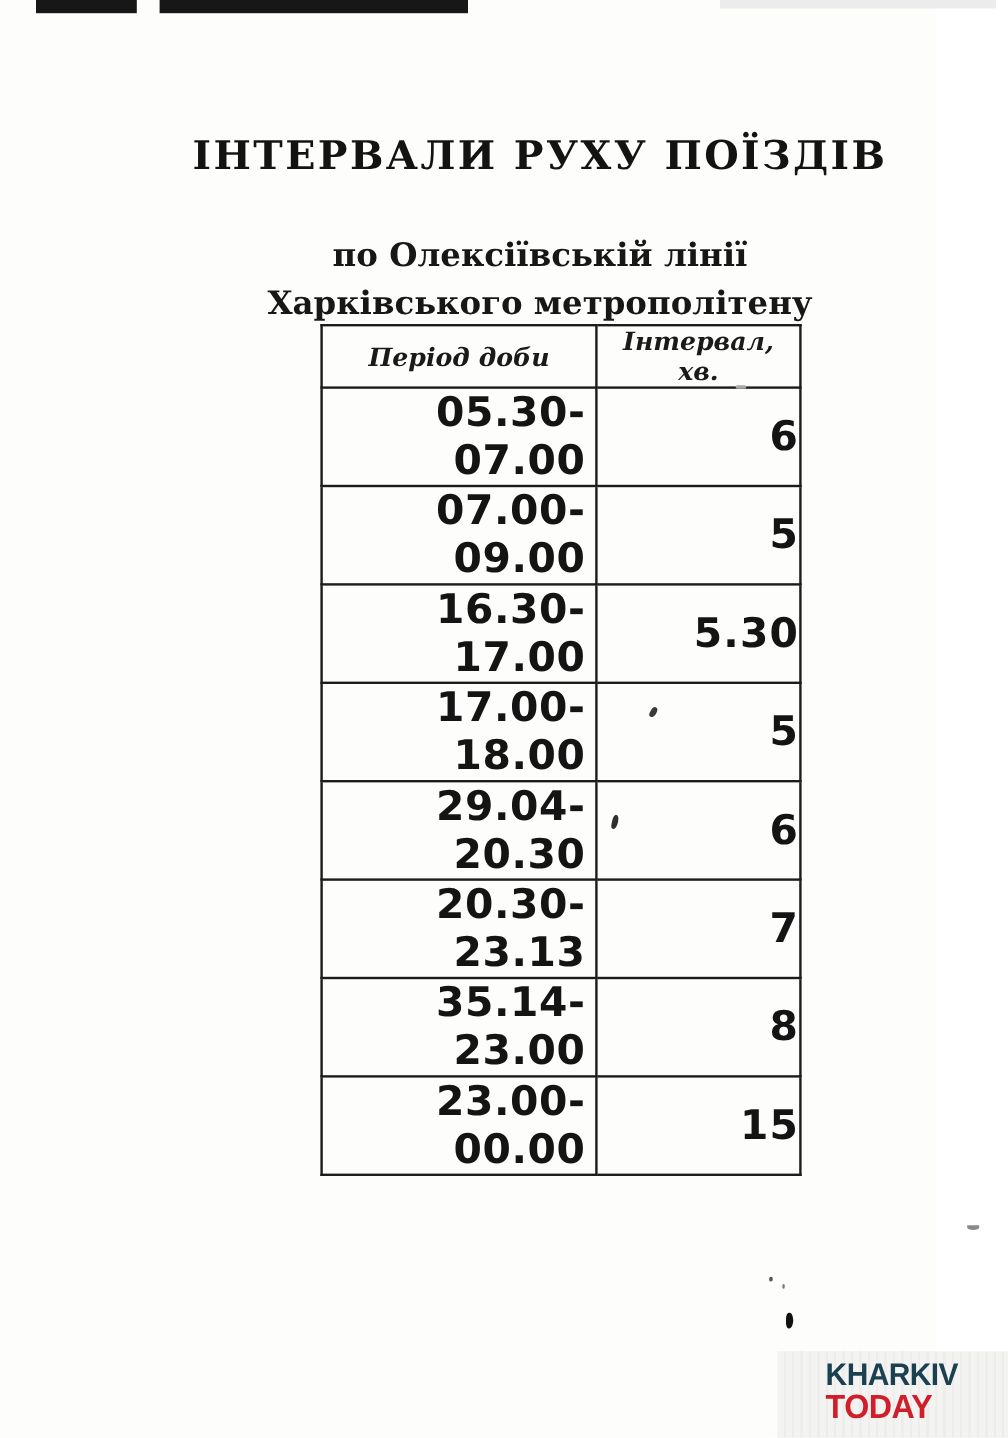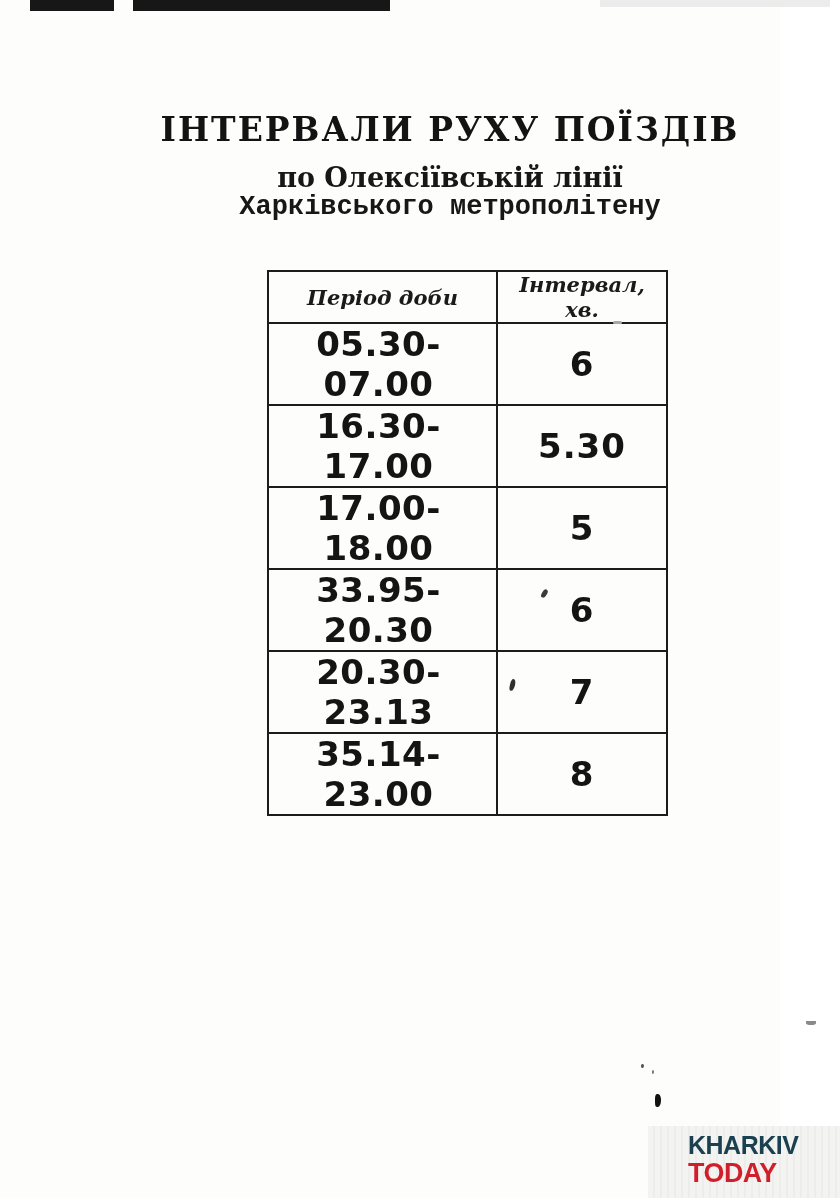--- a/index.html
+++ b/index.html
@@ -33,23 +33,24 @@
     letter-spacing: 2px;
     color: #131313;
   }
   .subtitle {
     position: absolute; left: 70px; width: 760px;
     text-align: center;
     font-family: "DejaVu Serif", serif;
     font-weight: bold;
     font-size: 27px;
     color: #171717;
+    margin-top: 36px;
   }
   .subtitle.line1 { top: 162px; }
-  .subtitle.line2 { top: 192px; font-family: Liberation Mono, monospace; }
+  .subtitle.line2 { top: 202px; }
 
   
   table.schedule {
     position: absolute; left: 267px; top: 270px;
     border-collapse: collapse;
     background: #fdfdfc;
   }
   table.schedule, table.schedule th, table.schedule td {
     border: 2px solid #1c1c1c;
   }
@@ -63,21 +64,21 @@
     padding: 0 4px;
     color: #1a1a1a;
   }
   table.schedule th.col-period  { width: 219px; margin-left: 44px; }
   table.schedule th.col-interval{ width: 160px; }
   table.schedule td {
     font-family: "DejaVu Sans", sans-serif;
     font-weight: bold;
     font-size: 34px;
     height: 65px;
-    text-align: center;
+    text-align: right;
     color: #141414;
     padding: 0;
   }
   table.schedule td.period-cell { letter-spacing: 0.5px; padding-right: 8px; }
   table.schedule td.interval-cell { letter-spacing: 1px; }
 
   
   .speck { position: absolute; background: #2a2a2a; border-radius: 50% 50% 60% 40%; }
   .speck.s-dash    { left: 613px; top: 321px; width: 9px;  height: 3px;  background: #a9a9a9; border-radius: 2px; }
   .speck.s-comma1  { left: 542px; top: 589px; width: 5px;  height: 9px;  transform: rotate(28deg); background: #3a3a3a; }
@@ -126,38 +127,46 @@
         <th class="col-period">Період доби</th>
         <th class="col-interval">Інтервал, хв.</th>
       </tr>
     </thead>
     <tbody id="schedule-body">
         <tr>
           <td class="period-cell">05.30-07.00</td>
           <td class="interval-cell">6</td>
         </tr>
         <tr>
+          <td class="period-cell">07.00-09.00</td>
+          <td class="interval-cell">5</td>
+        </tr>
+        <tr>
           <td class="period-cell">16.30-17.00</td>
           <td class="interval-cell">5.30</td>
         </tr>
         <tr>
           <td class="period-cell">17.00-18.00</td>
           <td class="interval-cell">5</td>
         </tr>
         <tr>
-          <td class="period-cell">33.95-20.30</td>
+          <td class="period-cell">29.04-20.30</td>
           <td class="interval-cell">6</td>
         </tr>
         <tr>
           <td class="period-cell">20.30-23.13</td>
           <td class="interval-cell">7</td>
         </tr>
         <tr>
           <td class="period-cell">35.14-23.00</td>
           <td class="interval-cell">8</td>
+        </tr>
+        <tr>
+          <td class="period-cell">23.00-00.00</td>
+          <td class="interval-cell">15</td>
         </tr>
       </tbody>
   </table>
 
   <div class="speck s-dash"></div>
   <div class="speck s-comma1"></div>
   <div class="speck s-comma2"></div>
   <div class="speck s-dot1"></div>
   <div class="speck s-dot2"></div>
   <div class="speck s-drop"></div>

